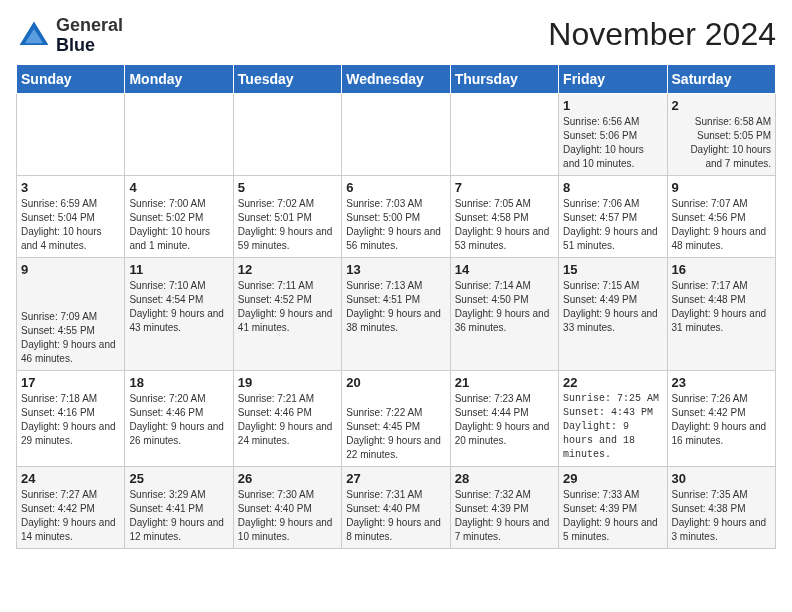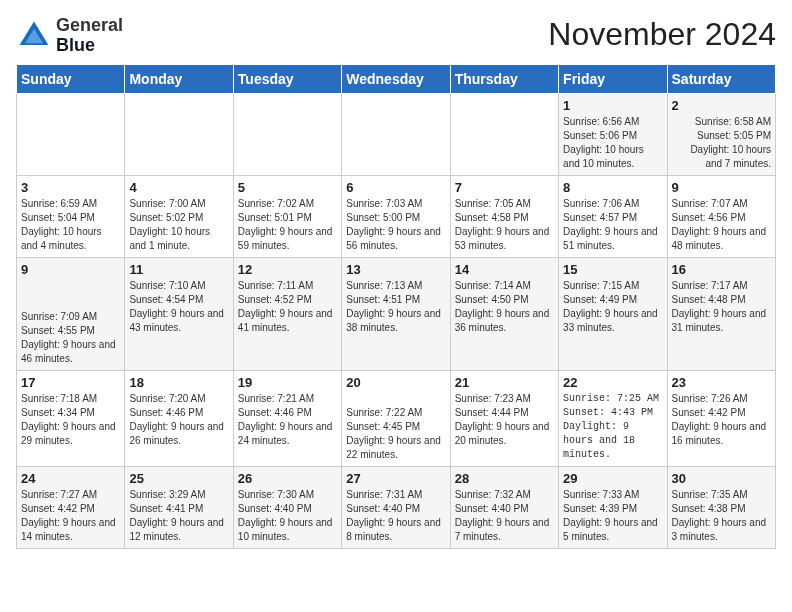--- a/index.html
+++ b/index.html
@@ -224,21 +224,21 @@
           <span class="day-number">16</span>
           <div class="day-info" style="white-space: pre-line;">Sunrise: 7:17 AM
 Sunset: 4:48 PM
 Daylight: 9 hours and 31 minutes.</div>
         </td>
       </tr>
       <tr>
         <td>
           <span class="day-number">17</span>
           <div class="day-info" style="white-space: pre-line;">Sunrise: 7:18 AM
-Sunset: 4:34 PM
+Sunset: 4:16 PM
 Daylight: 9 hours and 29 minutes.</div>
         </td>
         <td>
           <span class="day-number">18</span>
           <div class="day-info" style="white-space: pre-line;">Sunrise: 7:20 AM
 Sunset: 4:46 PM
 Daylight: 9 hours and 26 minutes.</div>
         </td>
         <td>
           <span class="day-number">19</span>
@@ -292,21 +292,21 @@
         </td>
         <td>
           <span class="day-number">27</span>
           <div class="day-info" style="white-space: pre-line;">Sunrise: 7:31 AM
 Sunset: 4:40 PM
 Daylight: 9 hours and 8 minutes.</div>
         </td>
         <td>
           <span class="day-number">28</span>
           <div class="day-info" style="white-space: pre-line;">Sunrise: 7:32 AM
-Sunset: 4:40 PM
+Sunset: 4:39 PM
 Daylight: 9 hours and 7 minutes.</div>
         </td>
         <td>
           <span class="day-number">29</span>
           <div class="day-info" style="white-space: pre-line;">Sunrise: 7:33 AM
 Sunset: 4:39 PM
 Daylight: 9 hours and 5 minutes.</div>
         </td>
         <td>
           <span class="day-number">30</span>

